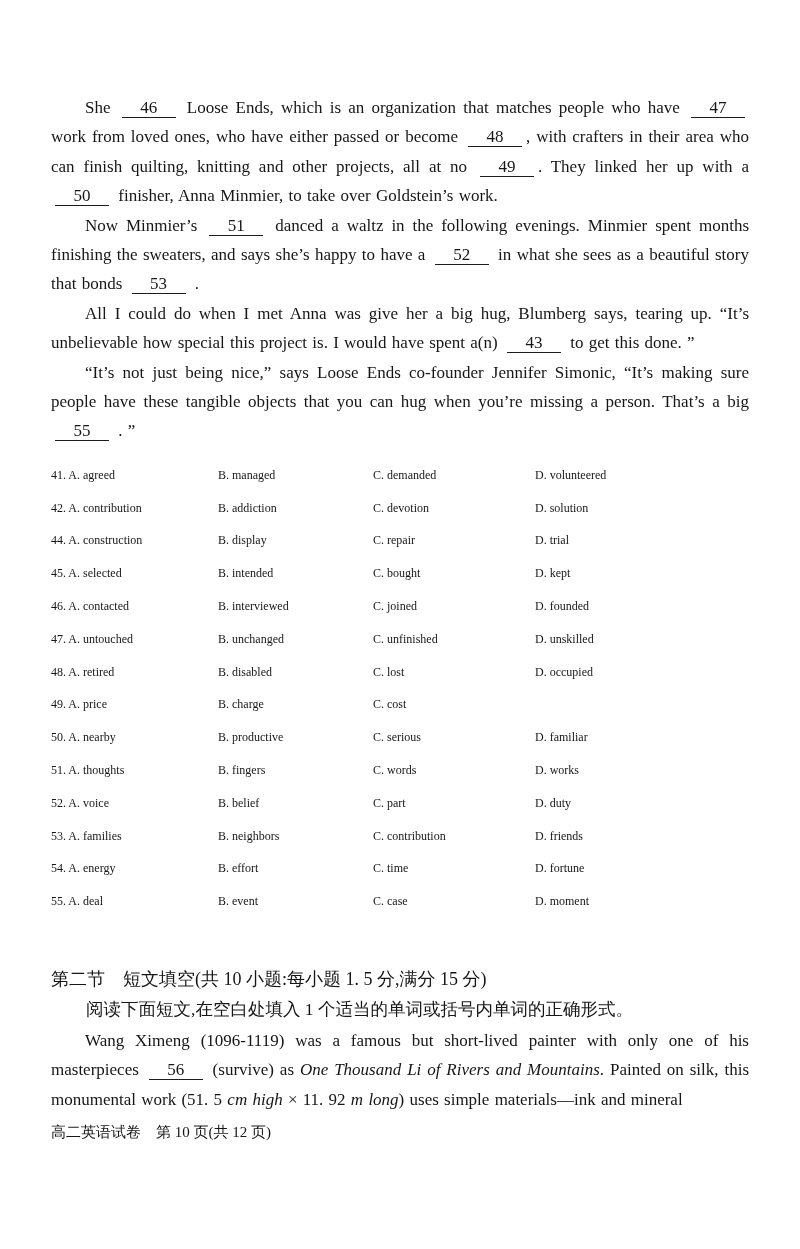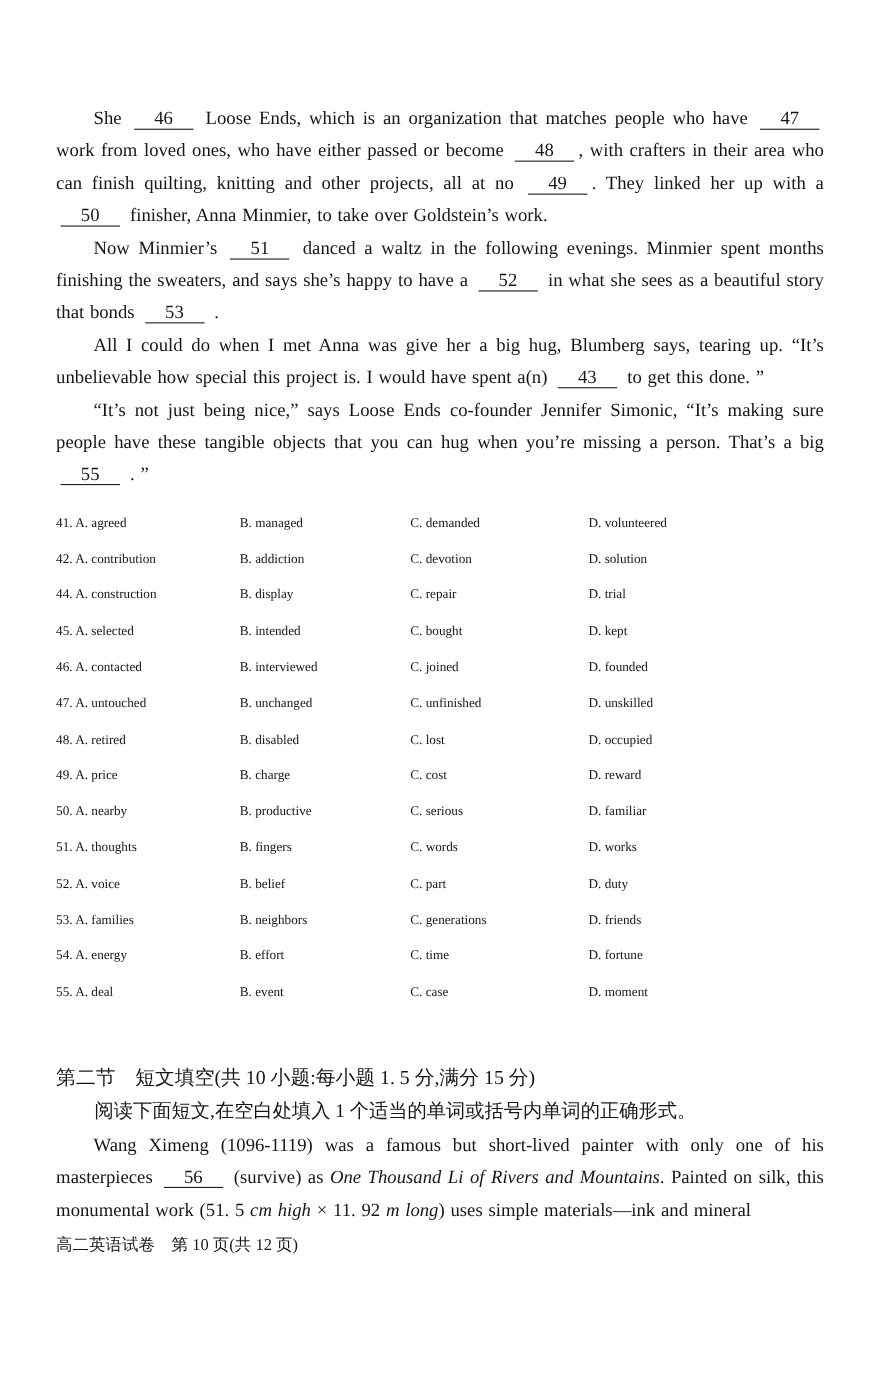--- a/index.html
+++ b/index.html
@@ -122,21 +122,20 @@
       <div class="opt-row">
         <div class="opt-cell">48. A. retired</div>
         <div class="opt-cell">B. disabled</div>
         <div class="opt-cell">C. lost</div>
         <div class="opt-cell">D. occupied</div>
       </div>
       <div class="opt-row">
         <div class="opt-cell">49. A. price</div>
         <div class="opt-cell">B. charge</div>
         <div class="opt-cell">C. cost</div>
-        <div class="opt-cell">D. reward</div>
       </div>
       <div class="opt-row">
         <div class="opt-cell">50. A. nearby</div>
         <div class="opt-cell">B. productive</div>
         <div class="opt-cell">C. serious</div>
         <div class="opt-cell">D. familiar</div>
       </div>
       <div class="opt-row">
         <div class="opt-cell">51. A. thoughts</div>
         <div class="opt-cell">B. fingers</div>
@@ -145,21 +144,21 @@
       </div>
       <div class="opt-row">
         <div class="opt-cell">52. A. voice</div>
         <div class="opt-cell">B. belief</div>
         <div class="opt-cell">C. part</div>
         <div class="opt-cell">D. duty</div>
       </div>
       <div class="opt-row">
         <div class="opt-cell">53. A. families</div>
         <div class="opt-cell">B. neighbors</div>
-        <div class="opt-cell">C. generations</div>
+        <div class="opt-cell">C. contribution</div>
         <div class="opt-cell">D. friends</div>
       </div>
       <div class="opt-row">
         <div class="opt-cell">54. A. energy</div>
         <div class="opt-cell">B. effort</div>
         <div class="opt-cell">C. time</div>
         <div class="opt-cell">D. fortune</div>
       </div>
       <div class="opt-row">
         <div class="opt-cell">55. A. deal</div>

